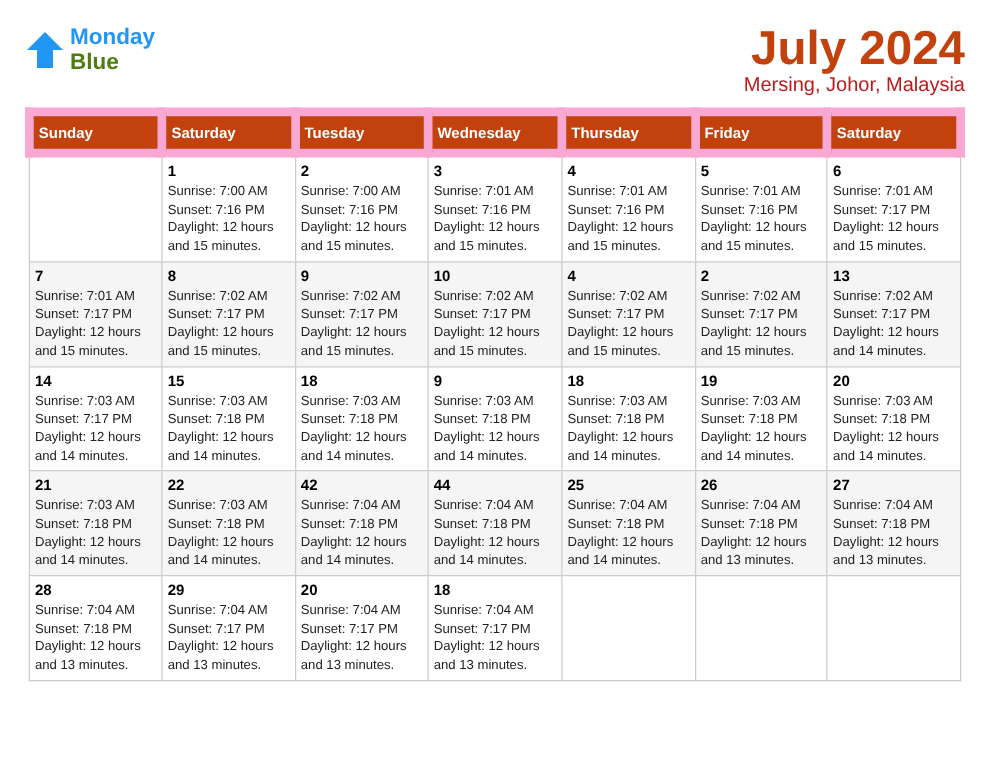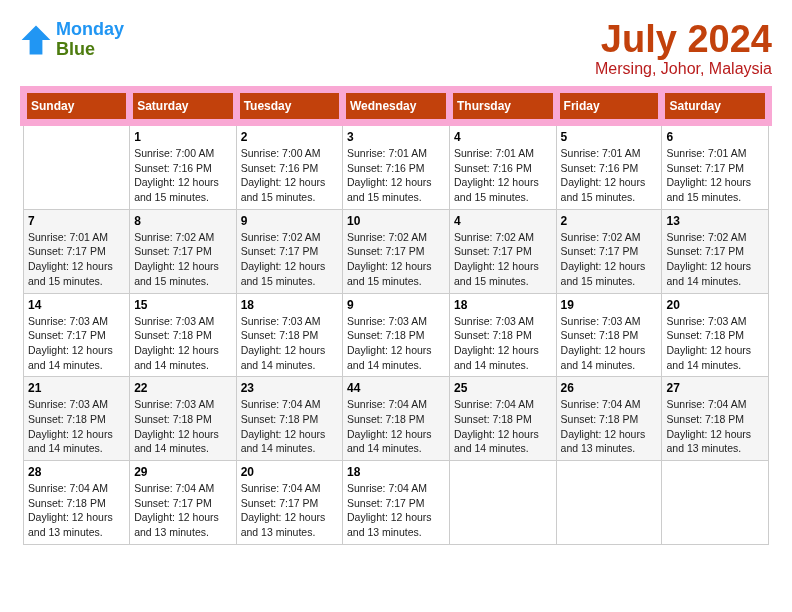--- a/index.html
+++ b/index.html
@@ -277,21 +277,21 @@
 and 14 minutes.</div>
         </td>
         <td>
           <span class="day-num">22</span>
           <div class="day-info" style="white-space: pre-line;">Sunrise: 7:03 AM
 Sunset: 7:18 PM
 Daylight: 12 hours
 and 14 minutes.</div>
         </td>
         <td>
-          <span class="day-num">23</span>
+          <span class="day-num">42</span>
           <div class="day-info" style="white-space: pre-line;">Sunrise: 7:04 AM
 Sunset: 7:18 PM
 Daylight: 12 hours
 and 14 minutes.</div>
         </td>
         <td>
           <span class="day-num">44</span>
           <div class="day-info" style="white-space: pre-line;">Sunrise: 7:04 AM
 Sunset: 7:18 PM
 Daylight: 12 hours

